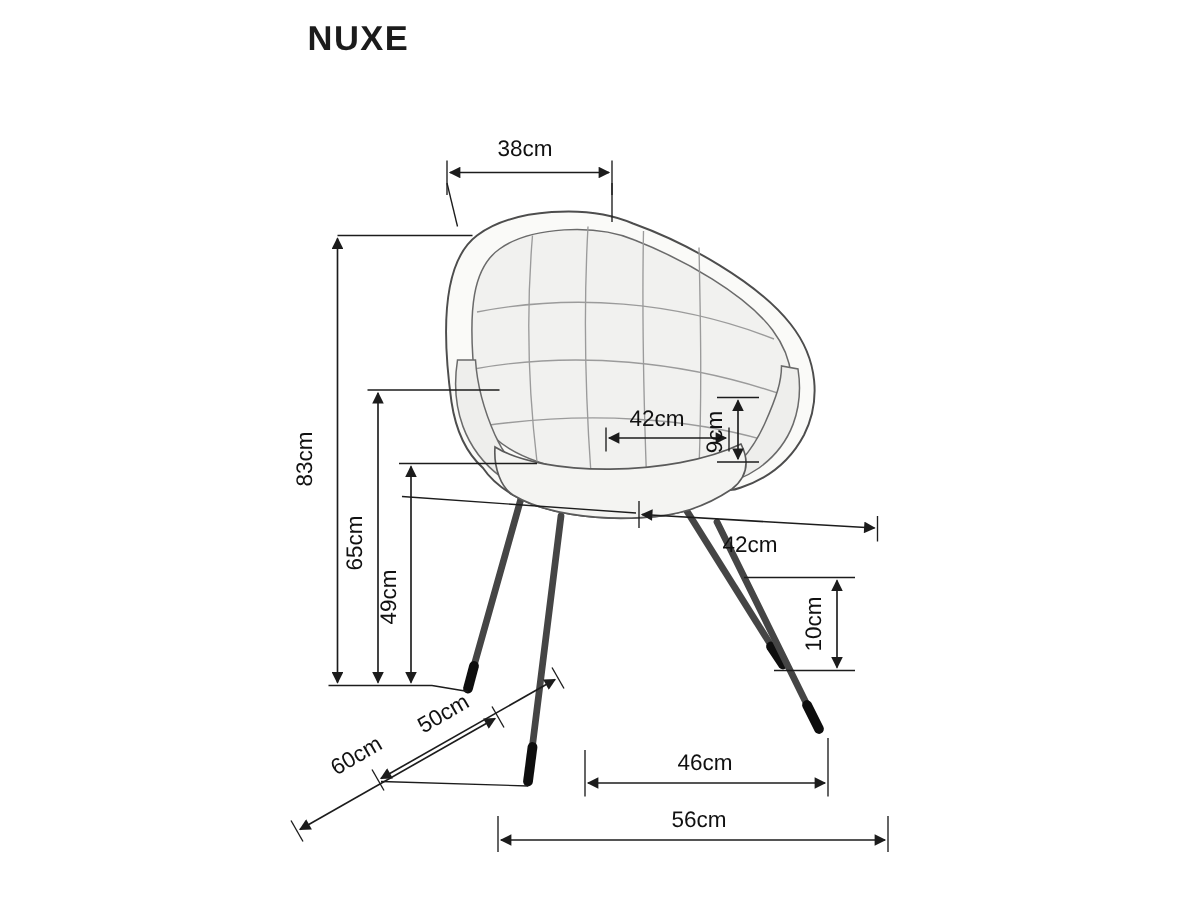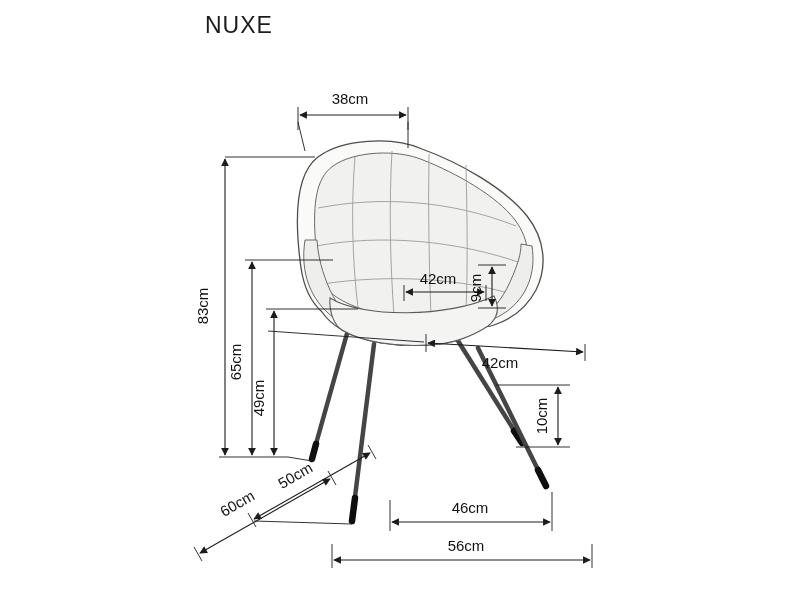--- a/index.html
+++ b/index.html
@@ -7,21 +7,21 @@
     position:relative;
     width:801px;height:600px;
     background:#ffffff;
     font-family:"Liberation Sans", sans-serif;
     overflow:hidden;
   }
   .product-title{
     position:absolute;
     left:205px;top:12px;
     font-size:23px;
-    font-weight:400;
+    font-weight:700;
     letter-spacing:1px;
     color:#1b1b1b;
     user-select:none;
   }
   svg{position:absolute;left:0;top:0;}
   .chair-fill{fill:#fafaf8;stroke:#4d4d4d;stroke-width:1.3;}
   .chair-inner{fill:#f1f1ef;stroke:#6a6a6a;stroke-width:1;}
   .chair-arm{fill:#eeeeec;stroke:#6a6a6a;stroke-width:1;}
   .chair-seat{fill:#f4f4f2;stroke:#5a5a5a;stroke-width:1.1;}
   .quilt{fill:none;stroke:#9b9b9b;stroke-width:0.9;}

